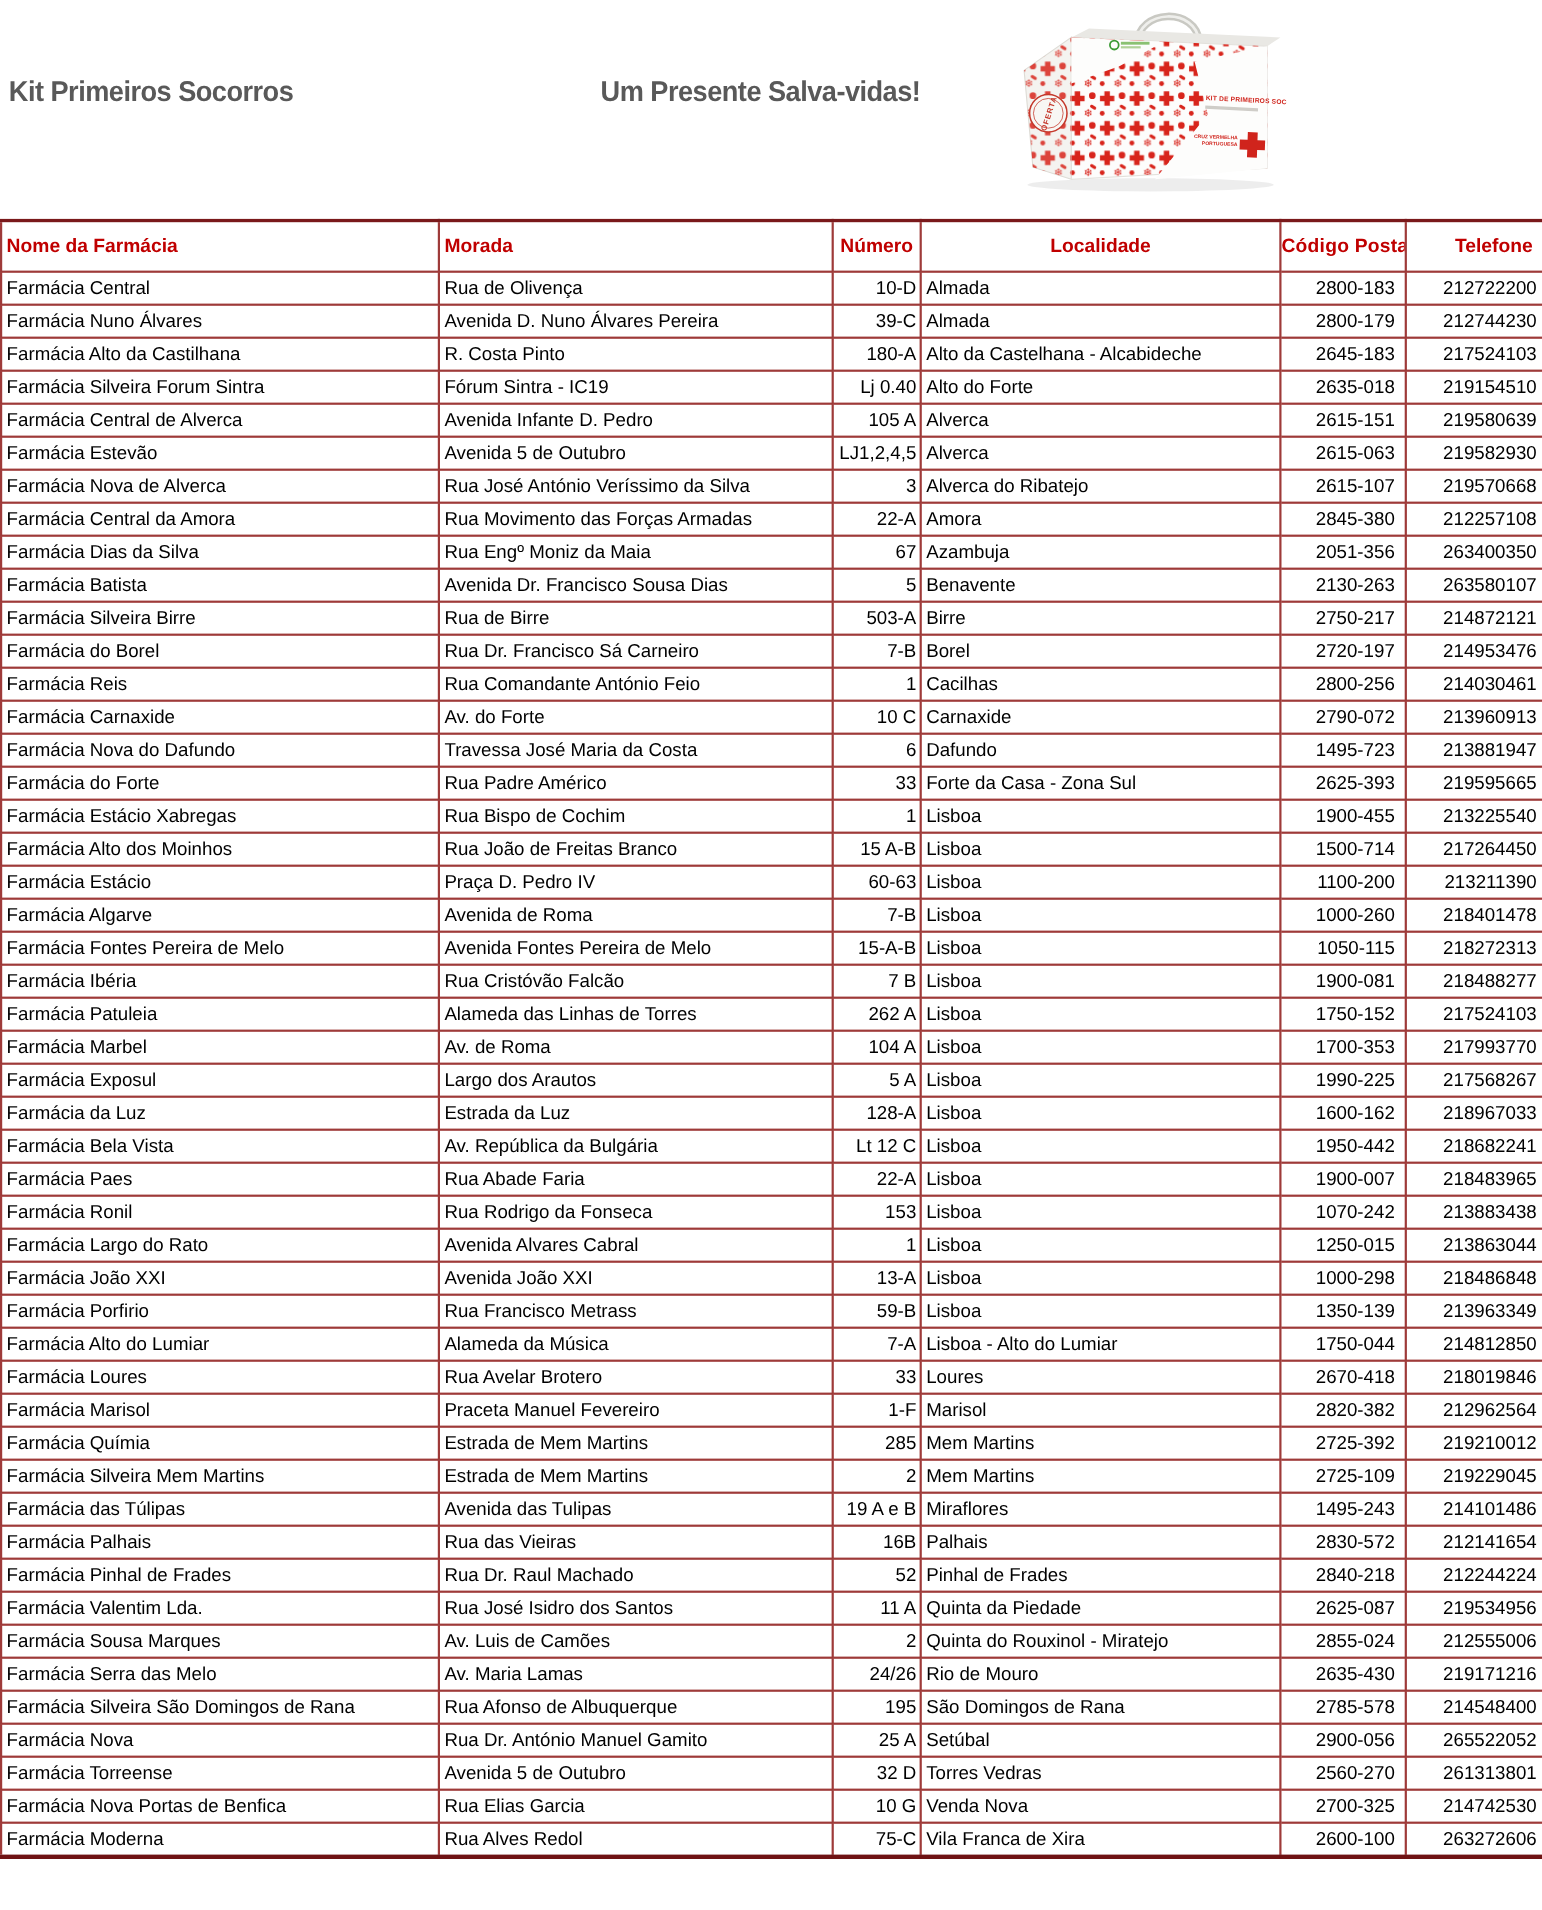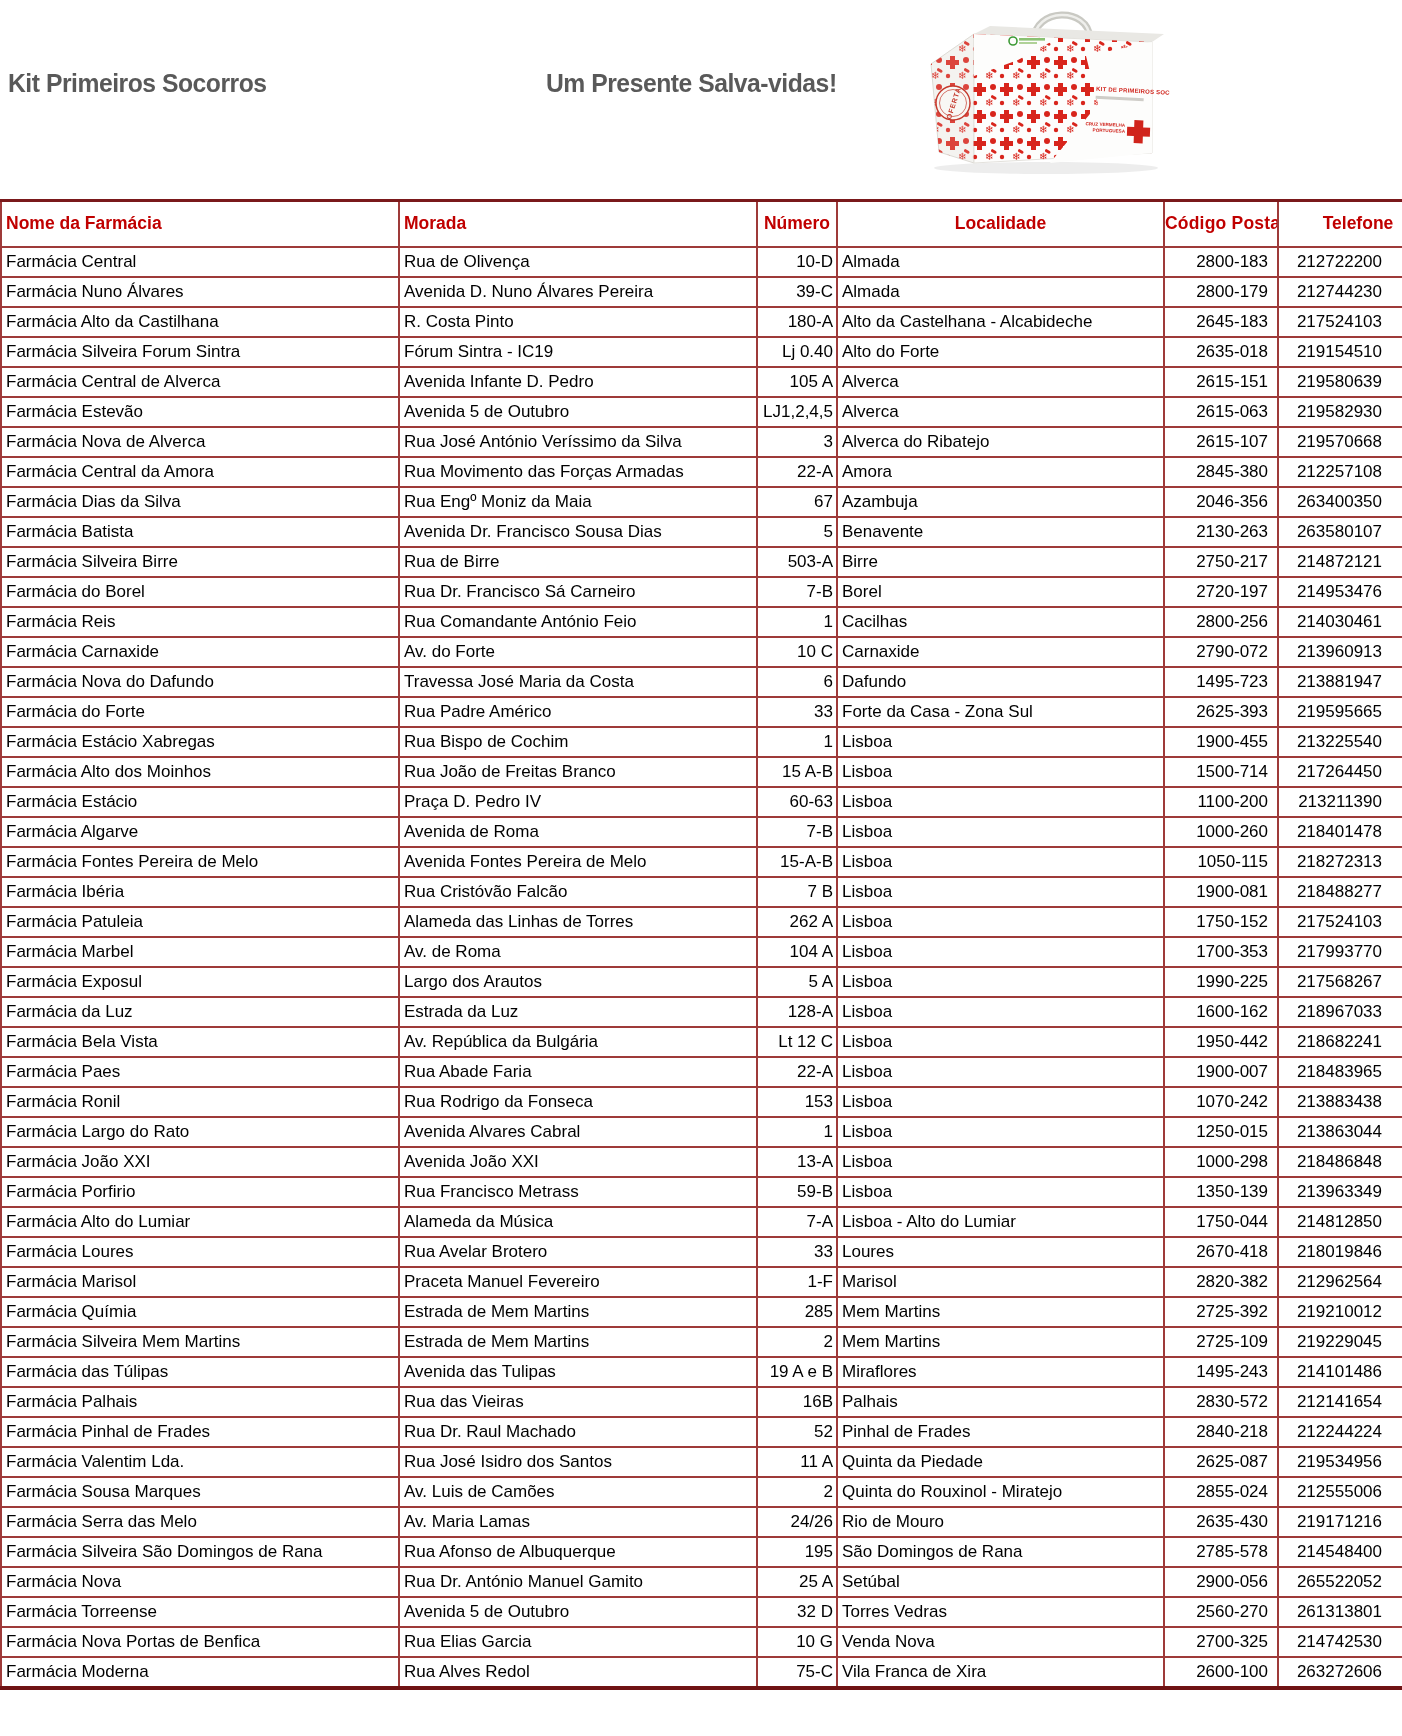--- a/index.html
+++ b/index.html
@@ -72,21 +72,21 @@
   th.h-name, th.h-addr { text-align:left; padding-left:4px; }
   th.h-num  { text-align:center; }
   th.h-loc  { text-align:center; }
   th.h-cp   { text-align:center; letter-spacing:0.2px; }
   th.h-tel  { text-align:center; padding-right:5px;padding-left:40px; }
 
   td.c-name, td.c-addr, td.c-loc { text-align:left; }
   td.c-num  { padding:0 3px 0 0; overflow:visible; }
   td.c-num .numwrap { display:flex; justify-content:flex-end; white-space:nowrap; line-height:28px; }
   td.c-cp   { text-align:right; padding-right:9px; }
-  td.c-tel  { text-align:right; padding-right:20px; }
+  td.c-tel  { text-align:right; padding-right:5px; }
 </style>
 </head>
 <body>
 
 <h1 id="title-left" class="page-title">Kit Primeiros Socorros</h1>
 <h1 id="title-right" class="page-title">Um Presente Salva-vidas!</h1>
 
 <svg class="kitbox" width="252" height="178" viewBox="0 0 252 178" aria-hidden="true">
   <defs>
     <pattern id="redpat" width="27" height="27" patternUnits="userSpaceOnUse">
@@ -236,21 +236,21 @@
         <td class="c-cp">2845-380</td>
         <td class="c-tel">212257108</td>
       </tr>
       <tr>
         <td class="c-name">Farmácia Dias da Silva</td>
         <td class="c-addr">Rua Engº Moniz da Maia</td>
         <td class="c-num">
           <div class="numwrap">67</div>
         </td>
         <td class="c-loc">Azambuja</td>
-        <td class="c-cp">2046-356</td>
+        <td class="c-cp">2051-356</td>
         <td class="c-tel">263400350</td>
       </tr>
       <tr>
         <td class="c-name">Farmácia Batista</td>
         <td class="c-addr">Avenida Dr. Francisco Sousa Dias</td>
         <td class="c-num">
           <div class="numwrap">5</div>
         </td>
         <td class="c-loc">Benavente</td>
         <td class="c-cp">2130-263</td>

